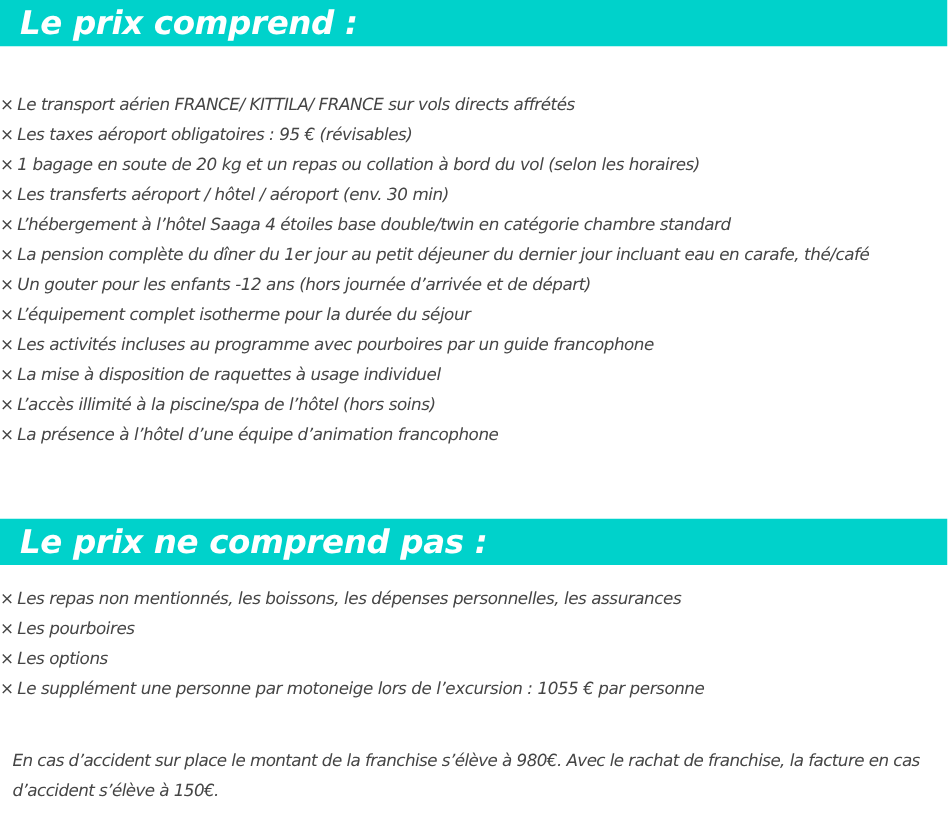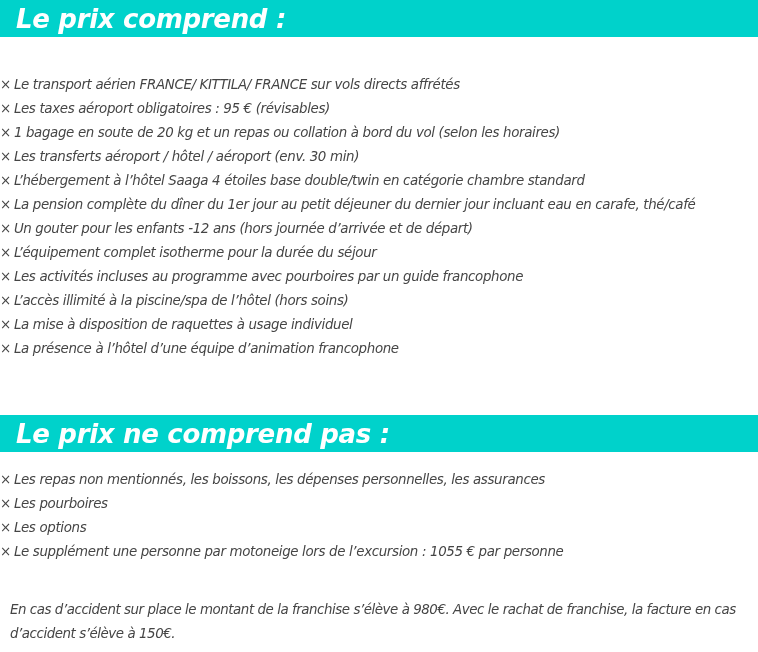--- a/index.html
+++ b/index.html
@@ -79,22 +79,22 @@
 <ul class="list" style="top:53px;margin-top:20px;">
   <li><span class="bullet">×</span><span>Le transport aérien FRANCE/ KITTILA/ FRANCE sur vols directs affrétés</span></li>
   <li><span class="bullet">×</span><span>Les taxes aéroport obligatoires : 95 € (révisables)</span></li>
   <li><span class="bullet">×</span><span>1 bagage en soute de 20 kg et un repas ou collation à bord du vol (selon les horaires)</span></li>
   <li><span class="bullet">×</span><span>Les transferts aéroport / hôtel / aéroport (env. 30 min)</span></li>
   <li><span class="bullet">×</span><span>L’hébergement à l’hôtel Saaga 4 étoiles base double/twin en catégorie chambre standard</span></li>
   <li><span class="bullet">×</span><span>La pension complète du dîner du 1er jour au petit déjeuner du dernier jour incluant eau en carafe, thé/café</span></li>
   <li><span class="bullet">×</span><span>Un gouter pour les enfants -12 ans (hors journée d’arrivée et de départ)</span></li>
   <li><span class="bullet">×</span><span>L’équipement complet isotherme pour la durée du séjour</span></li>
   <li><span class="bullet">×</span><span>Les activités incluses au programme avec pourboires par un guide francophone</span></li>
+  <li><span class="bullet">×</span><span>La mise à disposition de raquettes à usage individuel</span></li>
   <li><span class="bullet">×</span><span>L’accès illimité à la piscine/spa de l’hôtel (hors soins)</span></li>
-  <li><span class="bullet">×</span><span>La mise à disposition de raquettes à usage individuel</span></li>
   <li><span class="bullet">×</span><span>La présence à l’hôtel d’une équipe d’animation francophone</span></li>
 </ul>
 
 <div class="banner" style="top:415px;">
   <h2>Le prix ne comprend pas :</h2>
 </div>
 
 <ul class="list" style="top:468px;">
   <li><span class="bullet">×</span><span>Les repas non mentionnés, les boissons, les dépenses personnelles, les assurances</span></li>
   <li><span class="bullet">×</span><span>Les pourboires</span></li>

